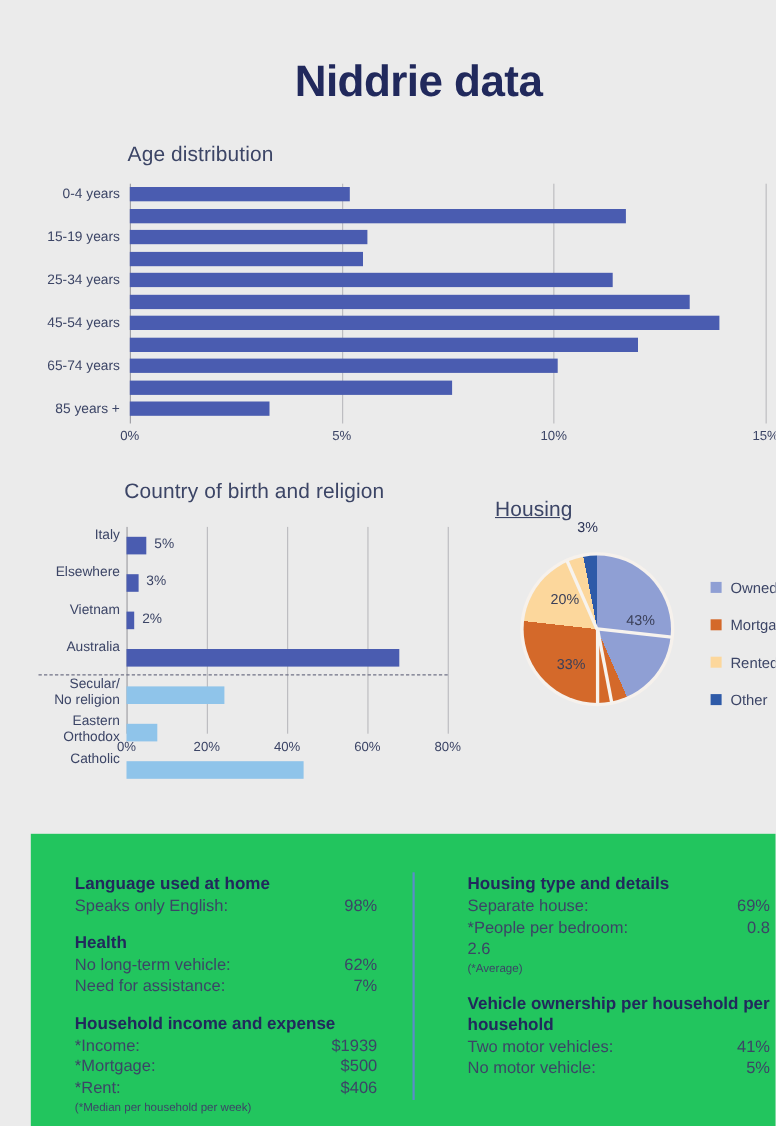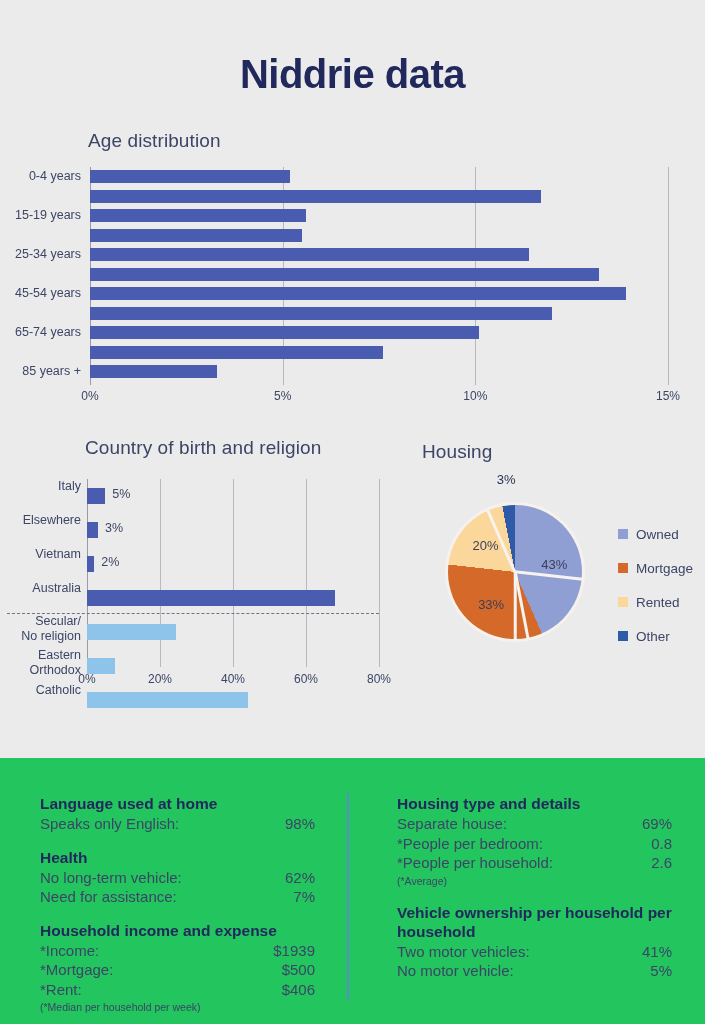--- a/index.html
+++ b/index.html
@@ -4,21 +4,21 @@
 <style>
   * { box-sizing: border-box; margin: 0; padding: 0; }
   html, body { width: 705px; height: 1024px; }
   body {
     font-family: "Liberation Sans", sans-serif;
     background: #ebebeb;
     color: #2b3356;
     position: relative;
     overflow: hidden;
   }
-  .page { position: relative; width: 580px; height: 1024px; }
+  .page { position: relative; width: 580px; height: 1024px; margin-left: 28px; }
 
   
   .title {
     position: absolute; top: 52px; left: 0; width: 705px;
     text-align: center;
     font-size: 40px; font-weight: 700; letter-spacing: -0.5px;
     color: #21295c;
   }
 
   
@@ -84,21 +84,21 @@
     position: absolute; top: 193px; font-size: 12px; color: #3c4566;
     transform: translateX(-50%); white-space: nowrap;
   }
   .cbr-dashed {
     position: absolute; left: -80px; top: 134px; width: 372px; height: 0;
     border-top: 1px dashed #707286;
   }
 
   
   #housing-chart { position: absolute; top: 437px; left: 400px; width: 305px; height: 270px; }
-  #housing-chart .chart-title { position: absolute; left: 22px; top: 4px; }
+  #housing-chart .chart-title { position: absolute; left: 22px; top: 16px; text-decoration: underline; }
   .pie-wrap { position: absolute; left: 48px; top: 68px; width: 134px; height: 134px; }
   .pie {
     position: absolute; inset: 0; border-radius: 50%;
     background: conic-gradient(
       #8f9fd4 0deg 154.8deg,
       #d4692a 154.8deg 273.6deg,
       #fcd79c 273.6deg 345.6deg,
       #2e5aa8 345.6deg 360deg
     );
     box-shadow: 0 0 0 3px #f6f1ec;
@@ -343,21 +343,20 @@
           <div class="blk-head">Housing type and details</div>
           <div class="kv">
             <span class="k">Separate house:</span>
             <span class="v">69%</span>
           </div>
           <div class="kv">
             <span class="k">*People per bedroom:</span>
             <span class="v">0.8</span>
           </div>
           <div class="kv">
-            <span class="k">*People per household:</span>
             <span class="v">2.6</span>
           </div>
           <div class="note">(*Average)</div>
         </div>
         <div class="blk">
           <div class="blk-head">Vehicle ownership per household per household</div>
           <div class="kv">
             <span class="k">Two motor vehicles:</span>
             <span class="v">41%</span>
           </div>

